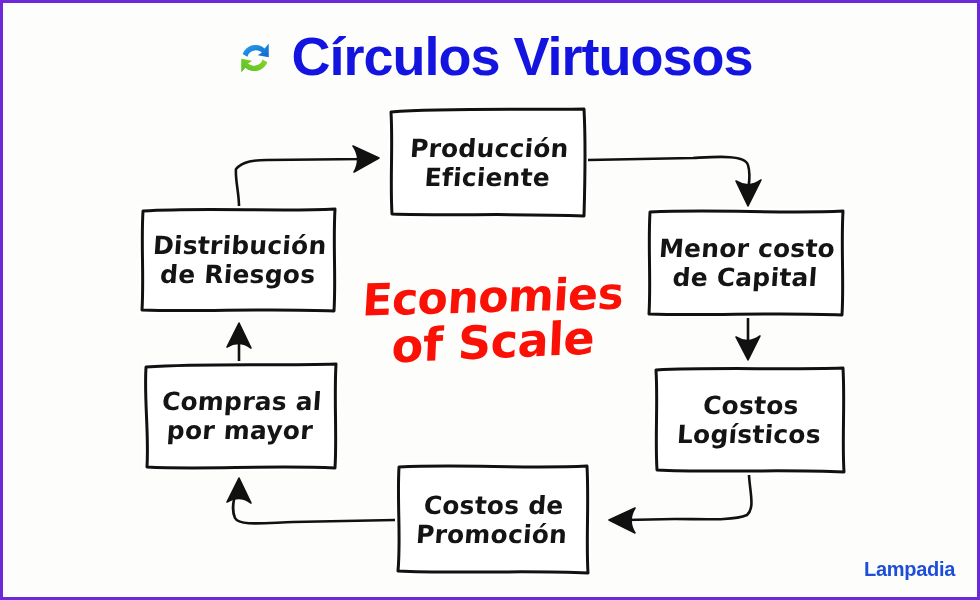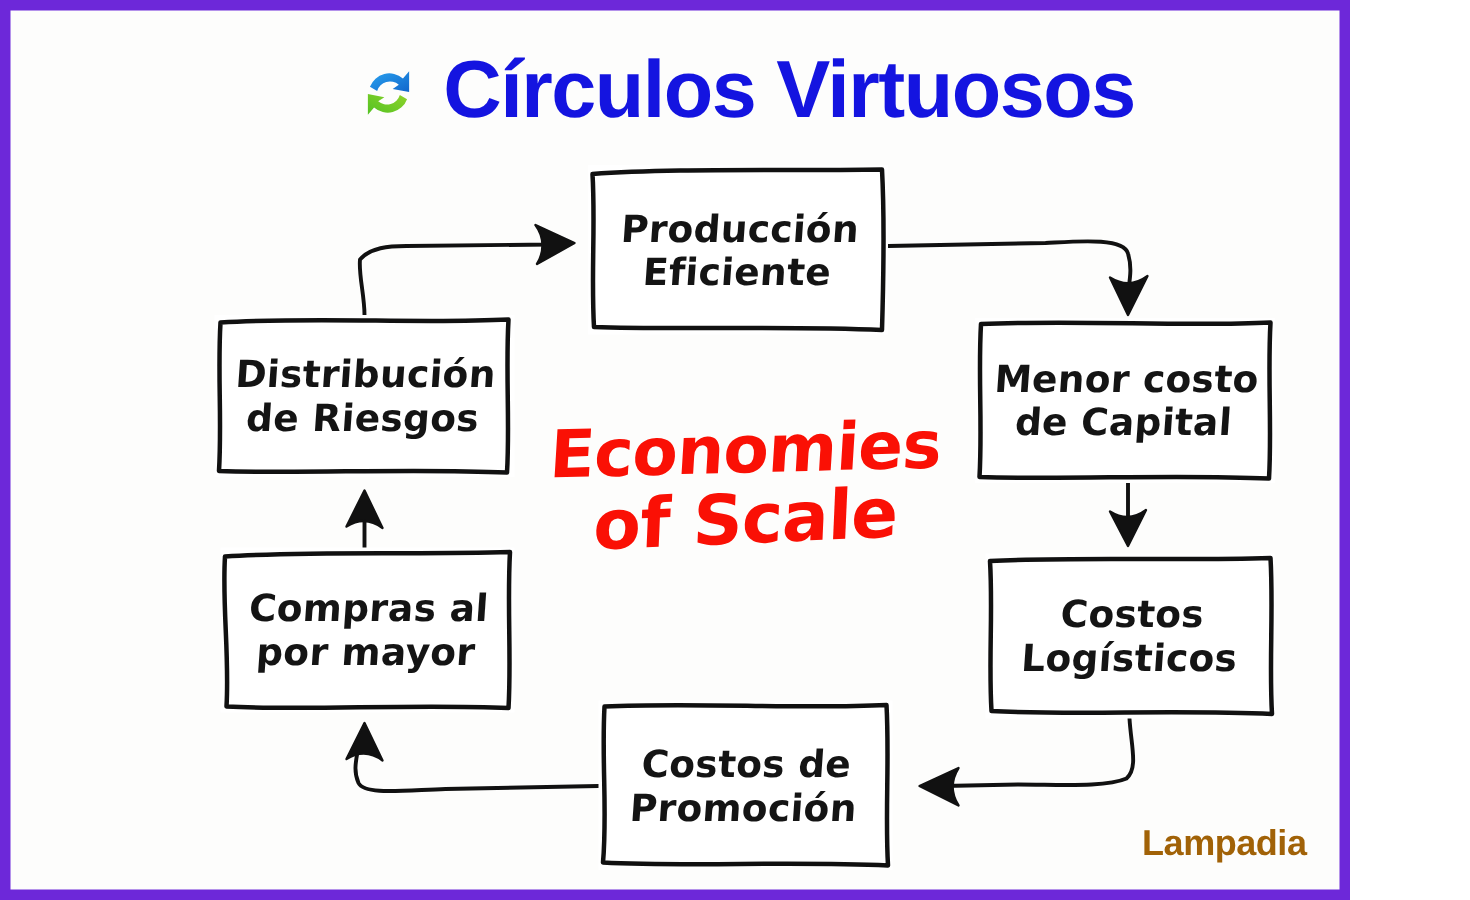--- a/index.html
+++ b/index.html
@@ -5,25 +5,25 @@
   html, body {
     margin: 0;
     padding: 0;
     background: #ffffff;
   }
   body {
     font-family: "Liberation Sans", sans-serif;
   }
   #canvas {
     position: relative;
-    width: 900px;
+    width: 980px;
     height: 600px;
     background: #fdfdfc;
     box-sizing: border-box;
-    border: 7px solid #6d28d9;
+    border: 3px solid #6d28d9;
     overflow: hidden;
   }
   
   #header {
     position: absolute;
     left: 0;
     top: 18px;
     width: 980px;
     height: 70px;
     display: flex;
@@ -115,22 +115,22 @@
     margin-top: 2px;
     transform: skewX(-5deg) rotate(-2.5deg);
   }
   
   #watermark {
     position: absolute;
     right: 22px;
     bottom: 16px;
     font-family: "Liberation Sans", sans-serif;
     font-weight: bold;
-    font-size: 24px;
-    color: #a16207;
+    font-size: 20px;
+    color: #1d4ed8;
     letter-spacing: -0.3px;
     z-index: 5;
   }
 </style>
 </head>
 <body>
 
 <div id="canvas">
 
   <div id="header">

